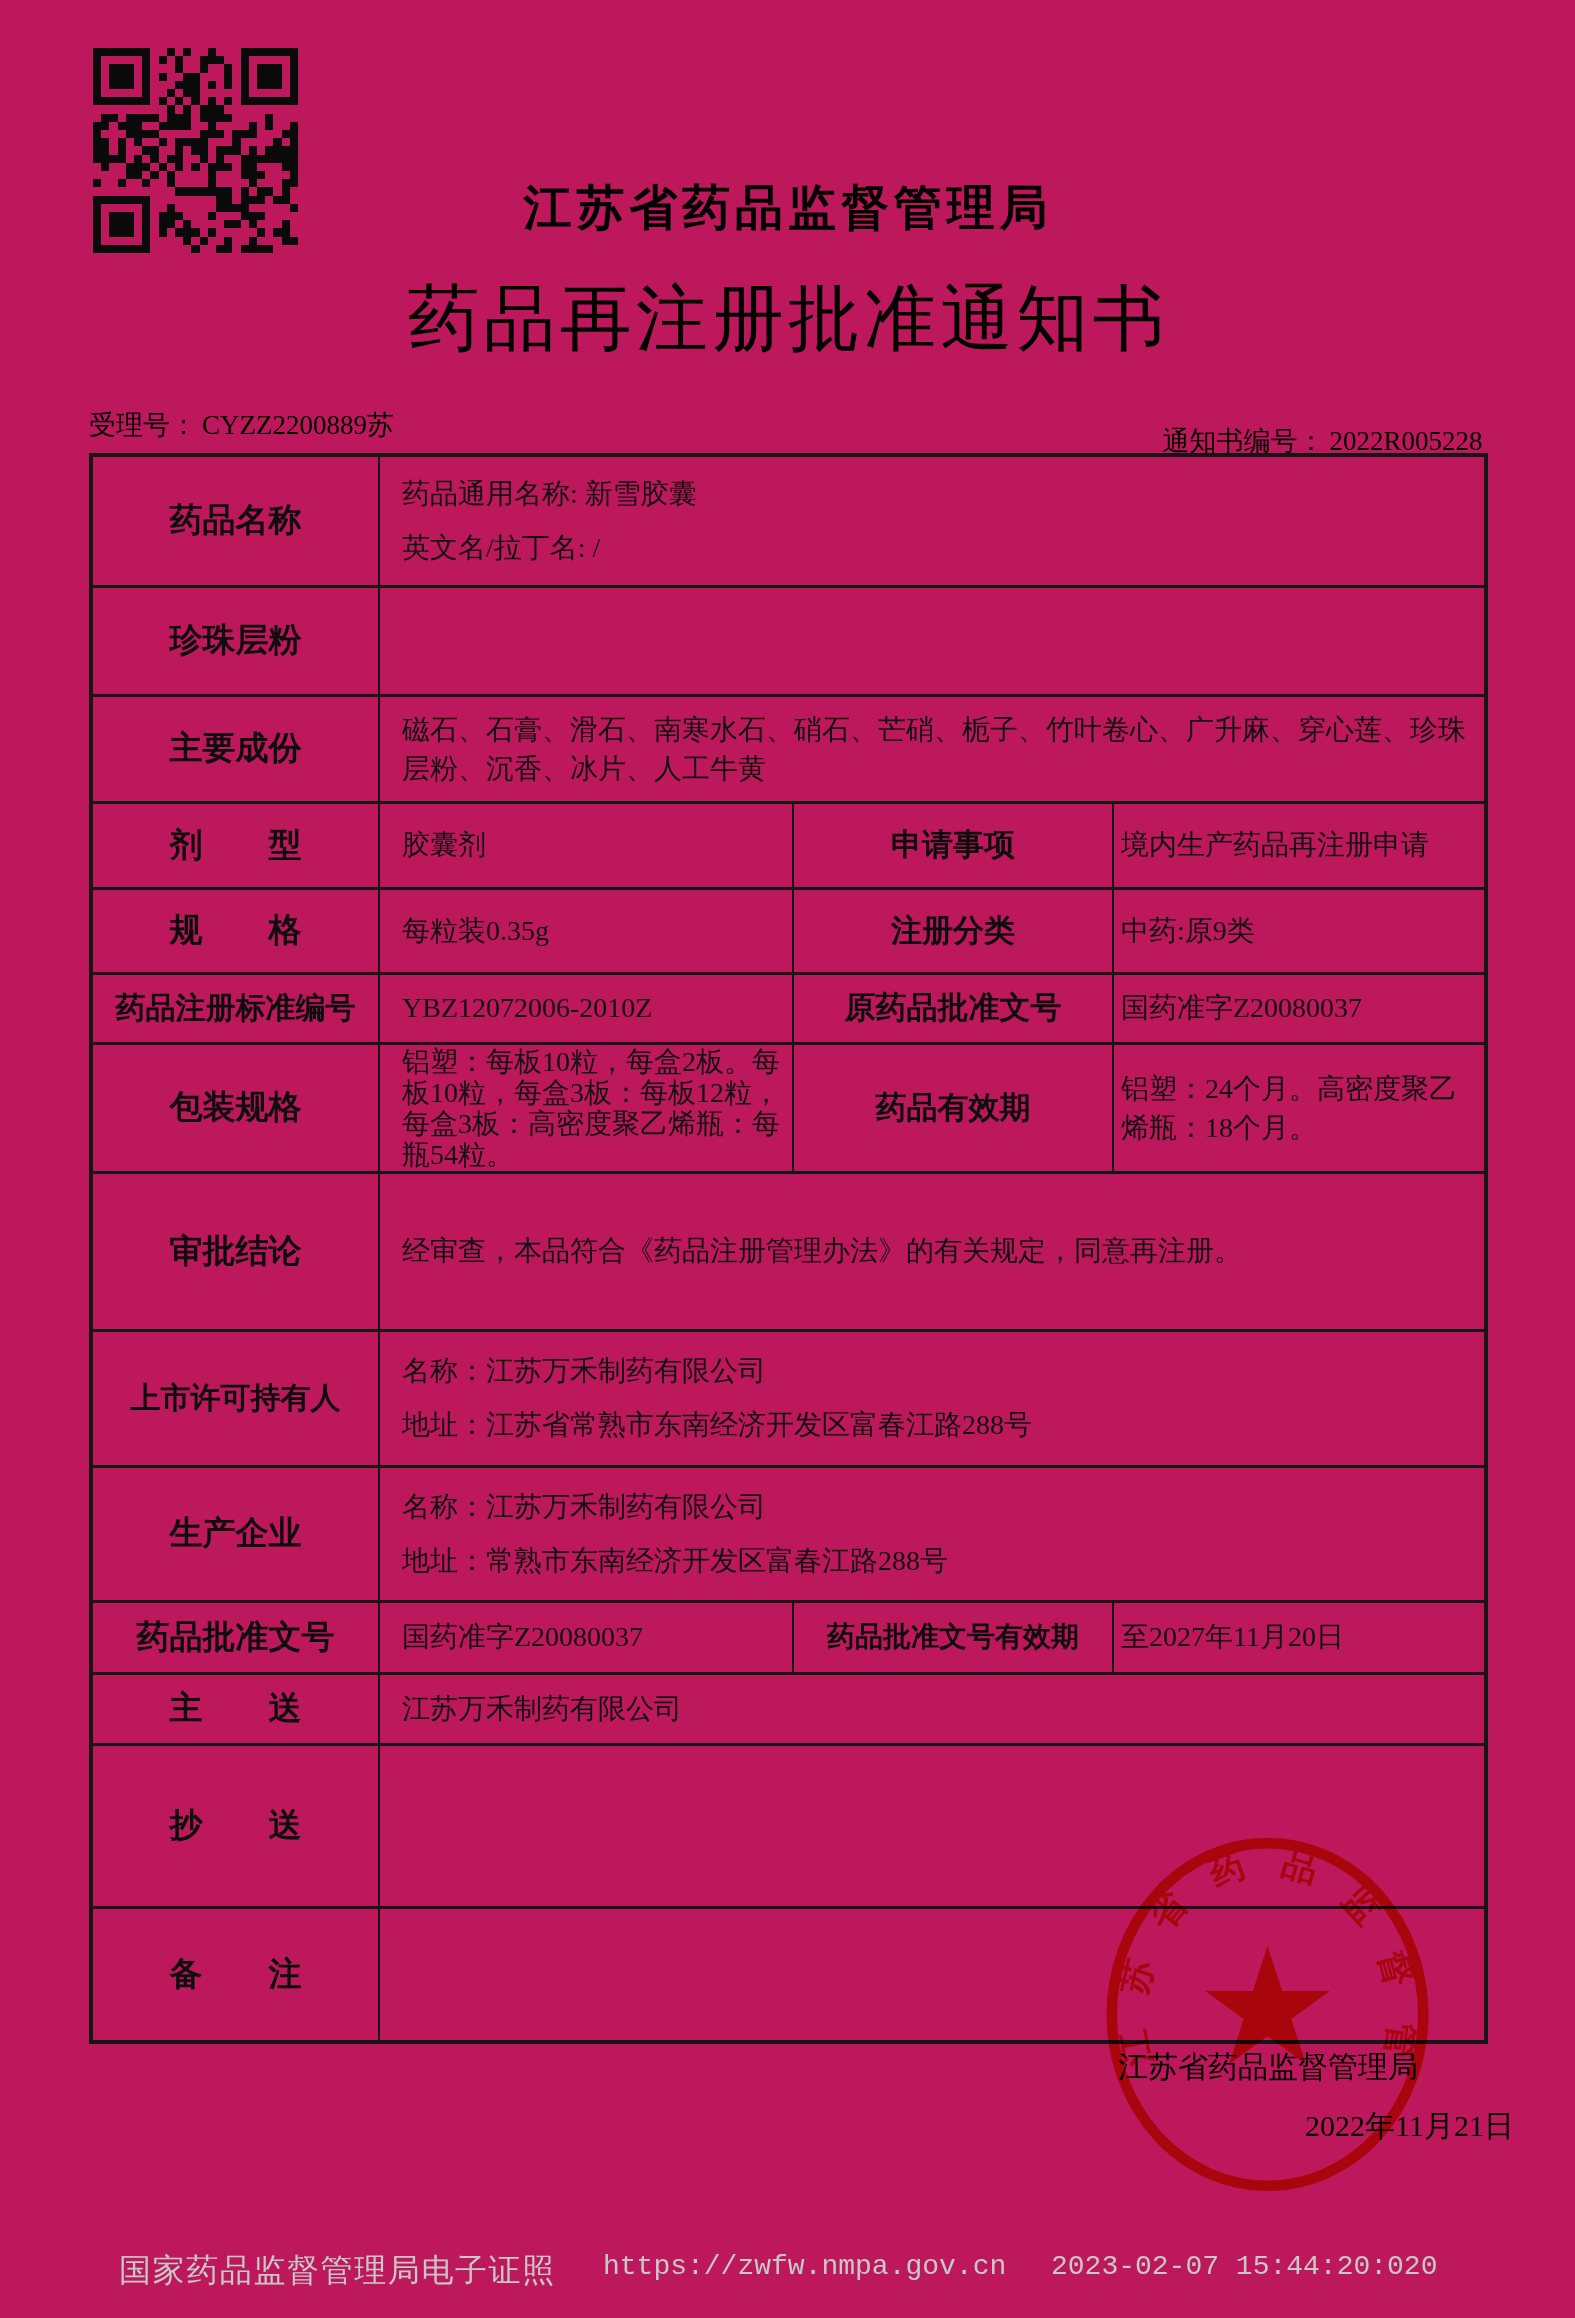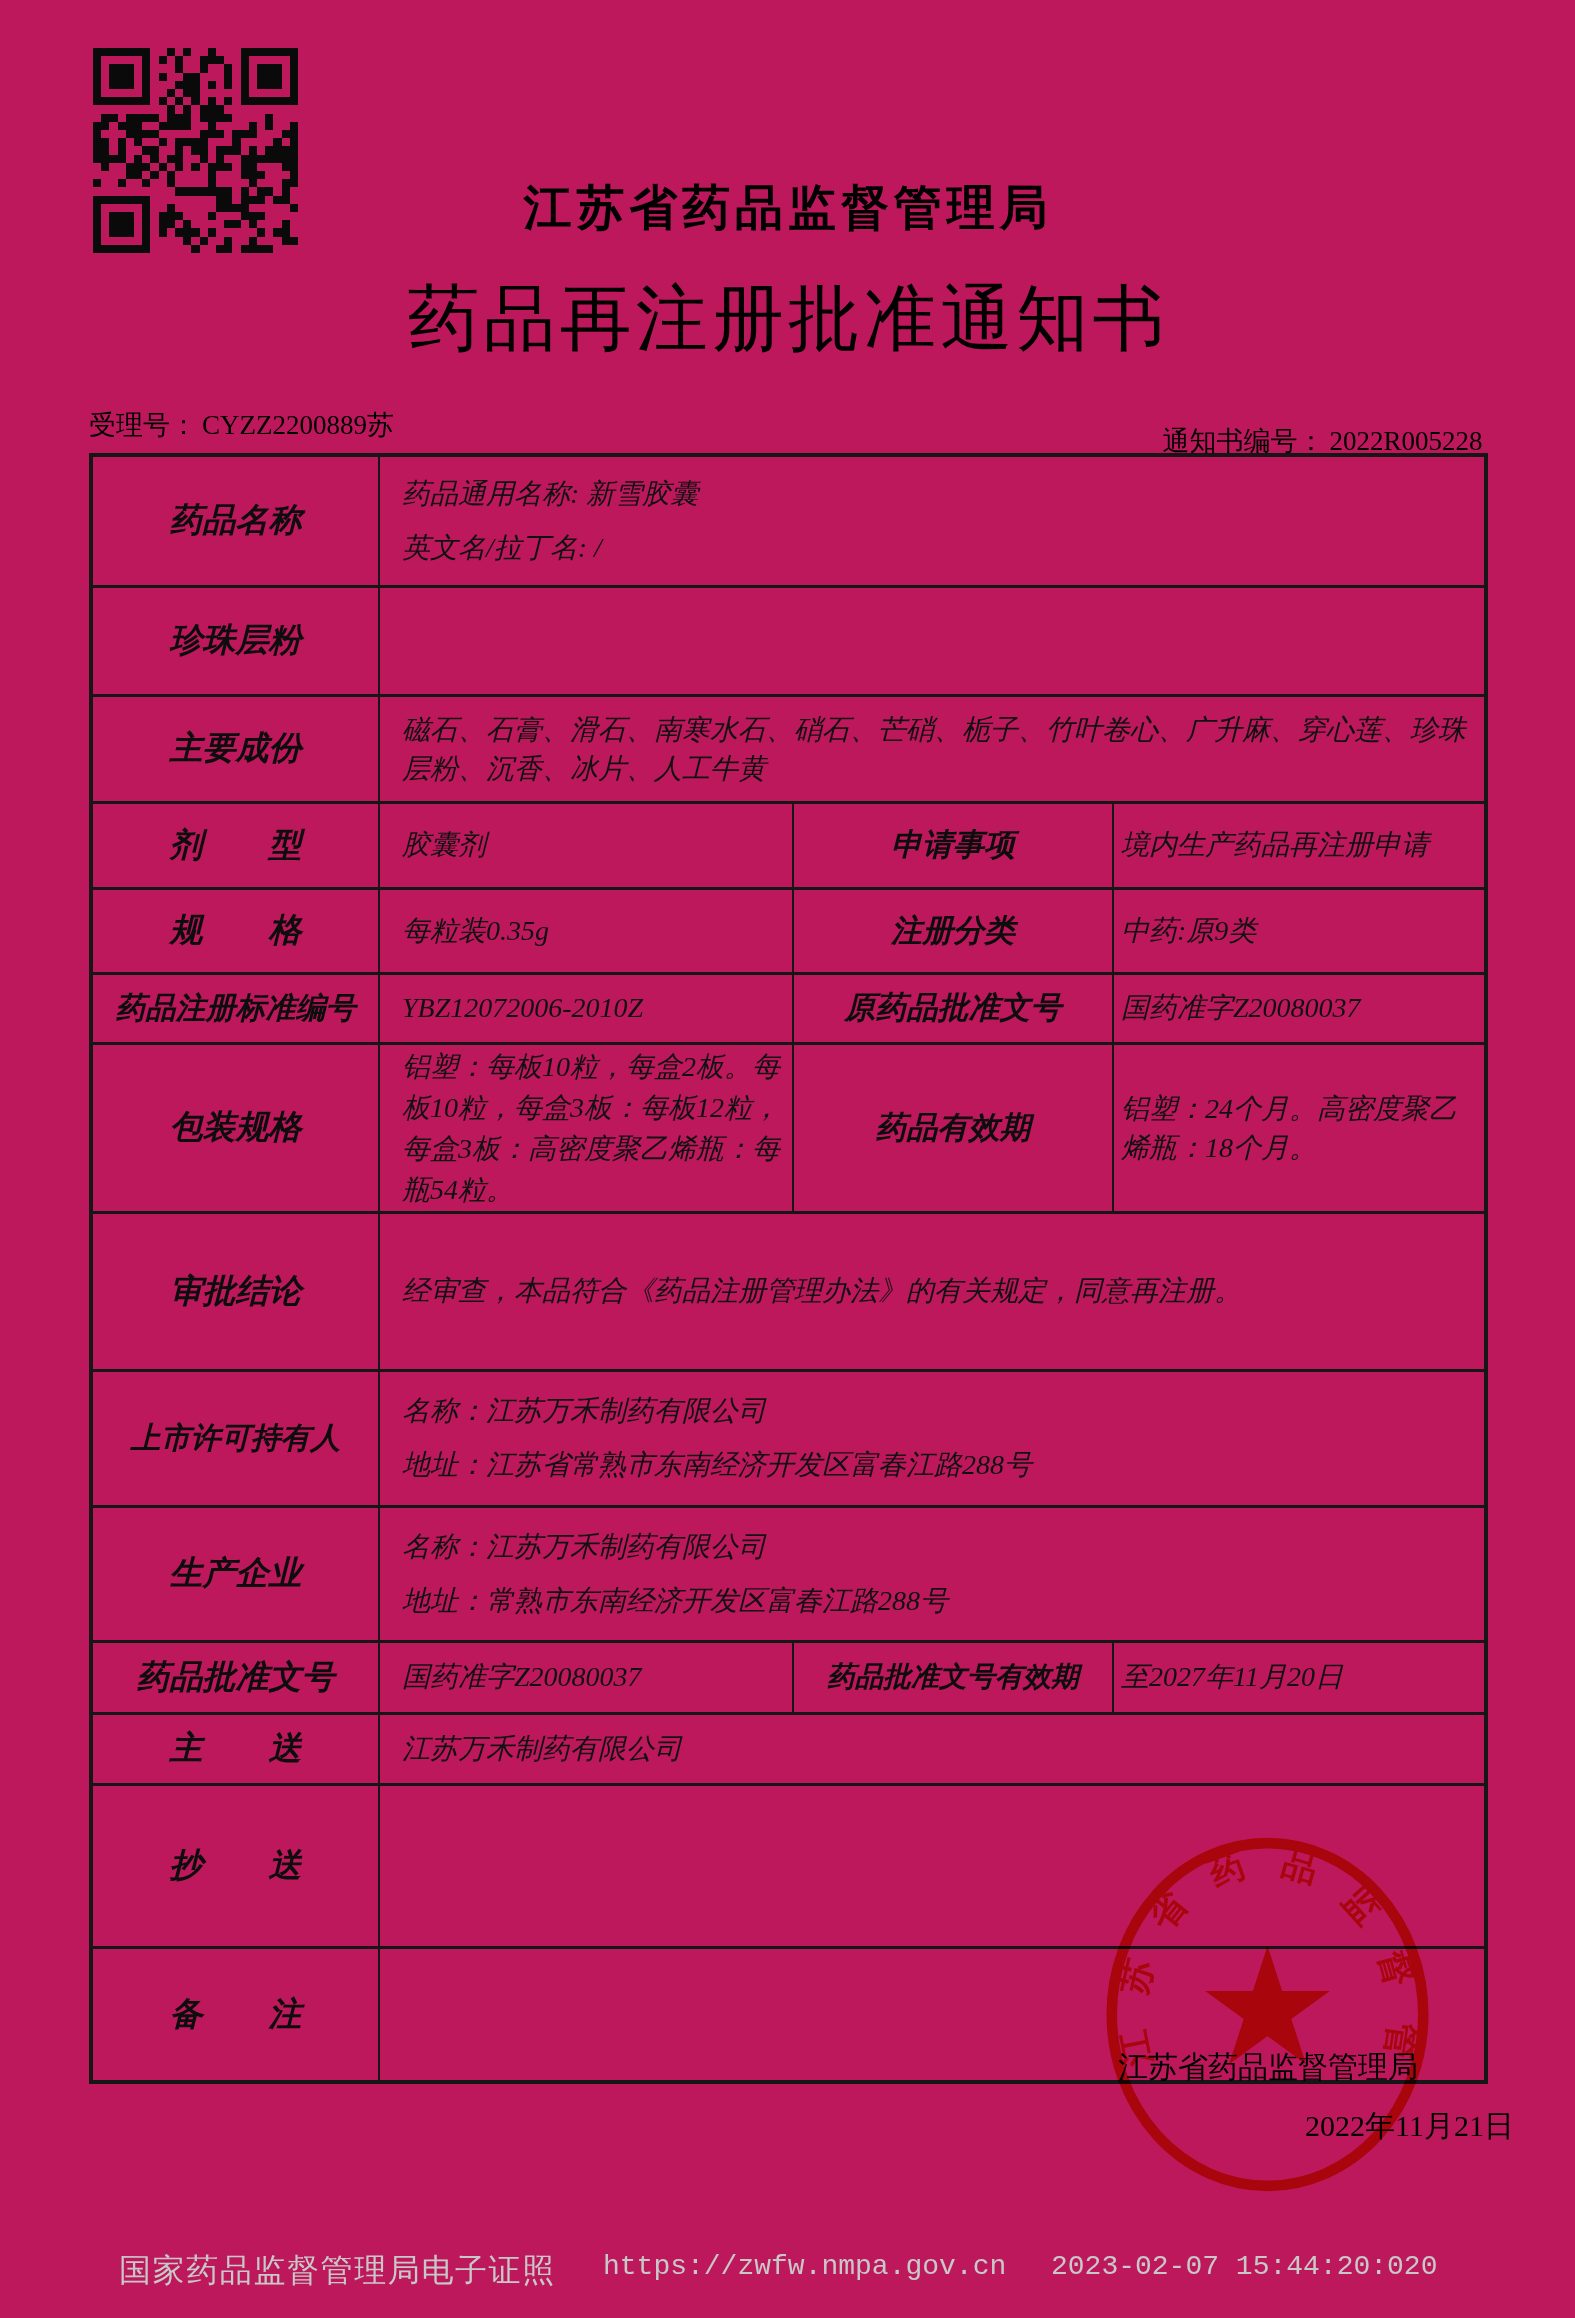--- a/index.html
+++ b/index.html
@@ -20,31 +20,31 @@
              font-size:72px;letter-spacing:4.1px;color:#000;font-weight:normal;}
 
   
   .meta{position:absolute;left:89px;top:407px;width:1395px;font-size:27px;color:#000;}
   .meta .left{position:absolute;left:0;top:0;}
   .meta .right{position:absolute;right:1.6px;top:16px;}
   .meta .num{margin-left:4.9px;}
 
   
   table.doc{position:absolute;left:89px;top:453px;width:1395px;border-collapse:collapse;
-            table-layout:fixed;border:4.1px solid #161616;font-style:italic;}
+            table-layout:fixed;border:4.1px solid #161616;}
   table.doc td{border:2.5px solid #161616;border-top-width:3.3px;border-bottom-width:3.3px;
                vertical-align:middle;overflow:hidden;}
   td.lbl{text-align:center;font-weight:bold;font-size:33px;color:#0d0d0d;padding:0 3.3px;}
   td.lbl.sm{font-size:30px;letter-spacing:0;}
   td.lbl2{text-align:center;font-weight:bold;font-size:31px;color:#0d0d0d;padding:0 1.6px;}
   td.val{font-size:28px;padding-left:22px;padding-right:11.5px;color:#111;}
   td.val2{font-size:28px;padding-left:7px;padding-right:6.6px;color:#111;}
   td.val .ln{line-height:54px;}
   .wrap2{line-height:39px;}
-  .pack-small{font-size:24px;line-height:41px;padding-right:21.3px;margin-top:14px;}
+  .pack-small{font-size:24px;line-height:31px;padding-right:21.3px;margin-top:14px;}
   .valid{font-size:27px;line-height:39px;}
 
   
   .sig-org{position:absolute;left:1022px;top:2047px;width:492px;text-align:center;
            font-size:30px;color:#000;z-index:6;}
   .sig-date{position:absolute;left:1022px;top:2106px;width:492px;text-align:right;
             font-size:30px;color:#000;z-index:6;}
 
   
   .seal{position:absolute;left:1097px;top:1829px;z-index:5;mix-blend-mode:multiply;opacity:.96;}

